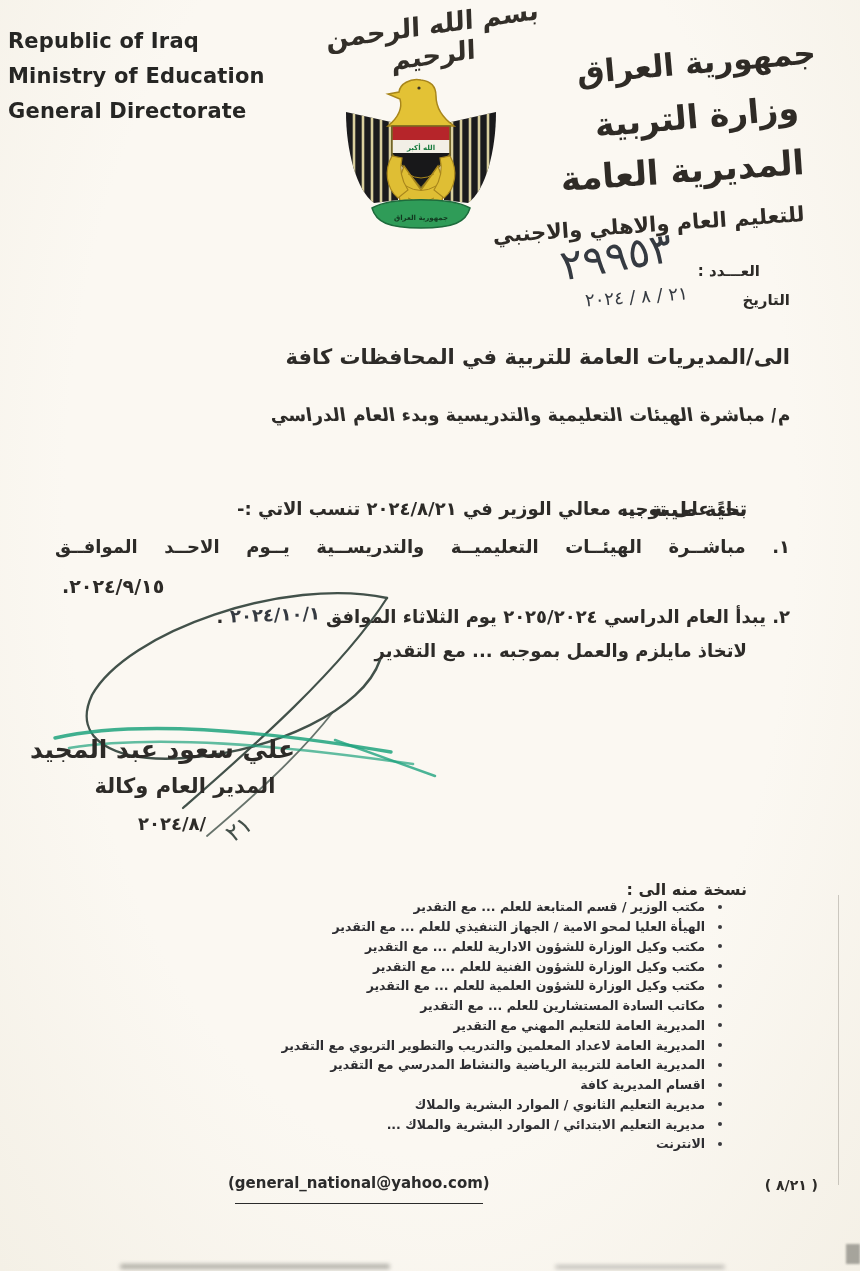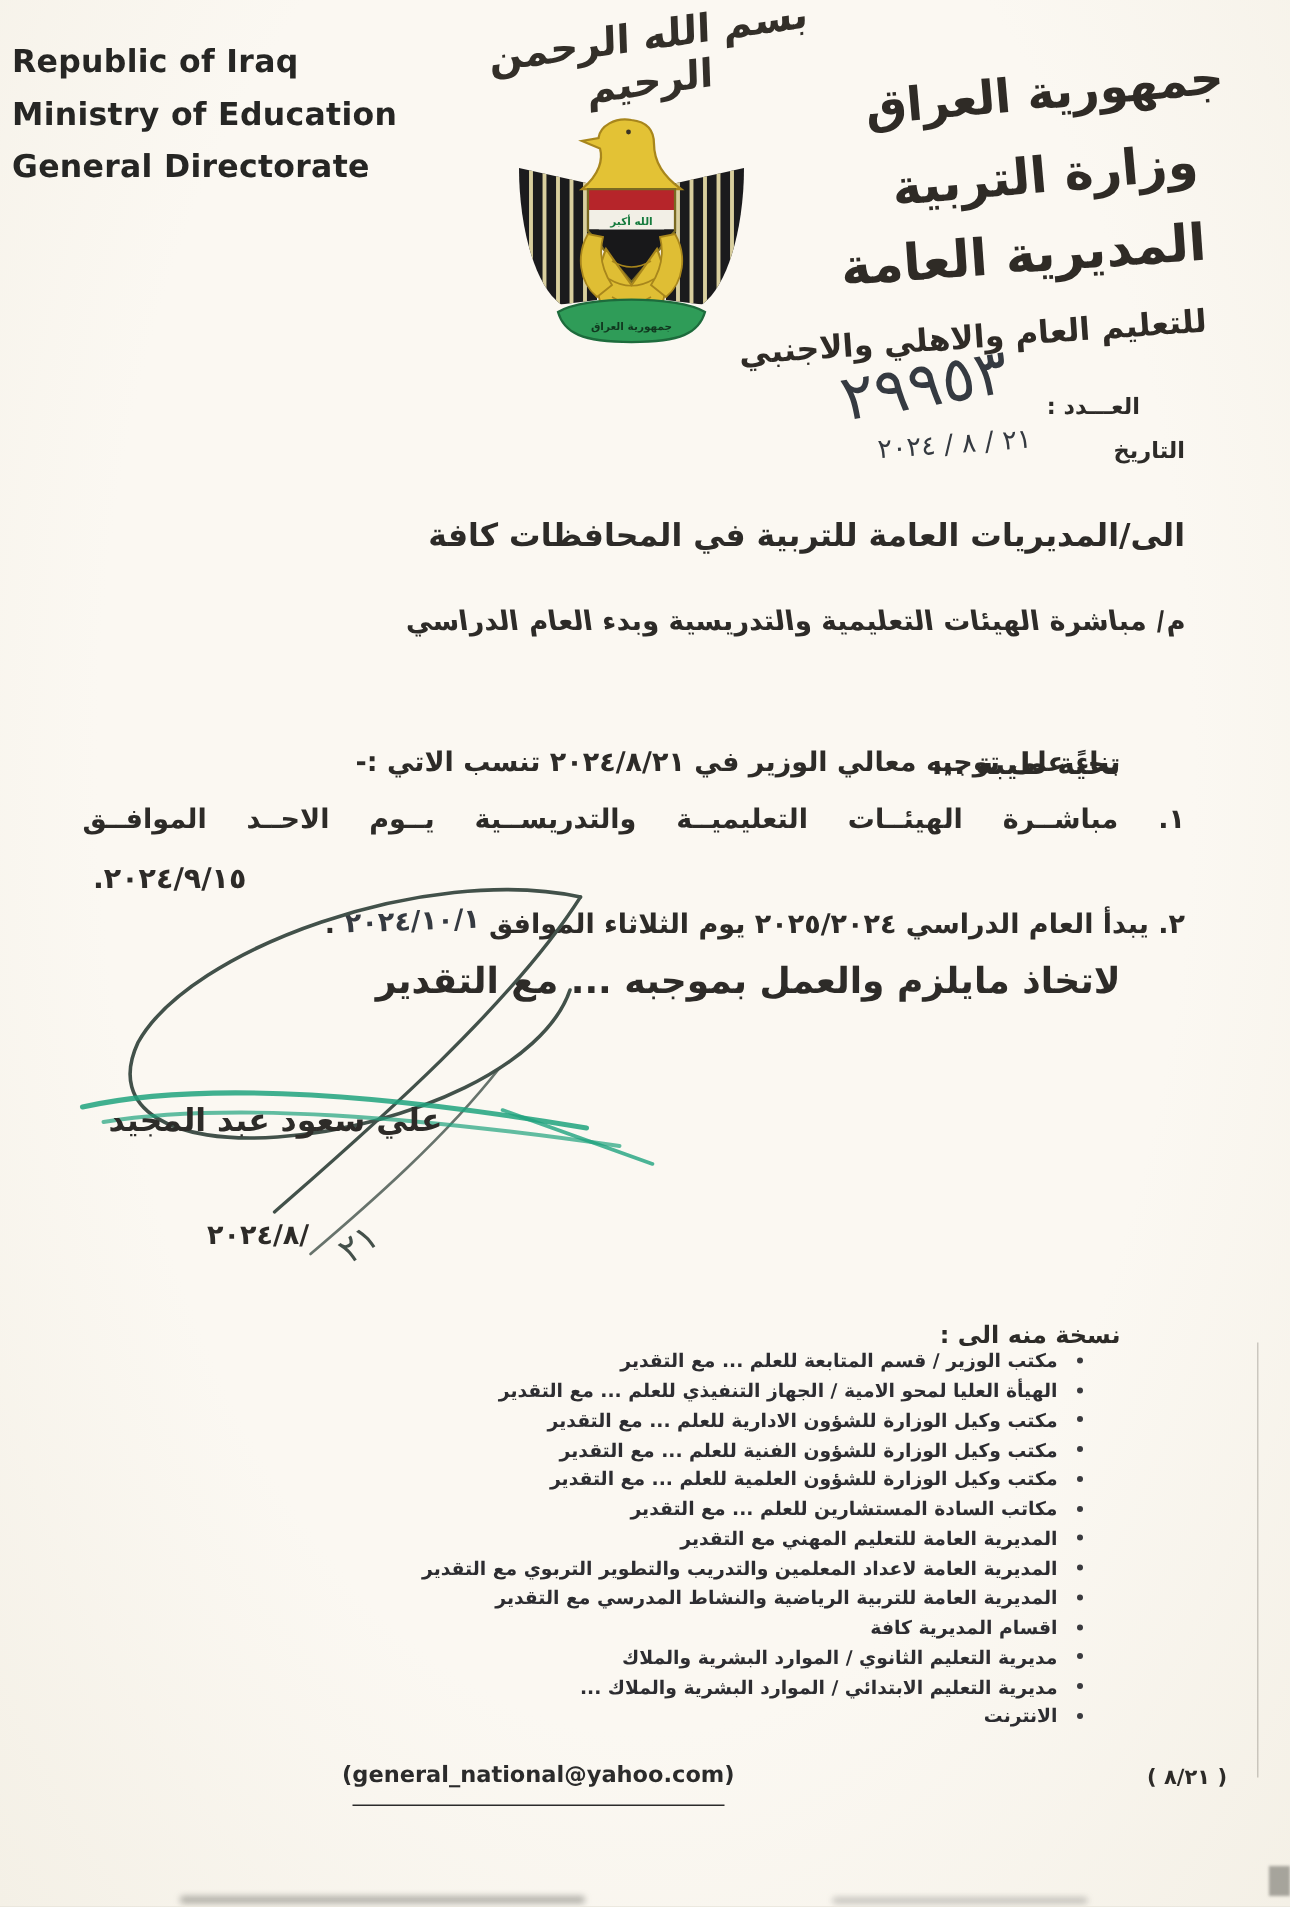--- a/index.html
+++ b/index.html
@@ -138,34 +138,35 @@
   <div class="abs ar justify-line" style="right:70px;left:55px;top:536px;font-size:18px;white-space:normal;">١. مباشــرة الهيئــات التعليميــة والتدريســية يــوم الاحــد الموافــق</div>
 
   <div class="abs ar" style="left:62px;top:575px;font-size:19px;">٢٠٢٤/٩/١٥.</div>
 
   <div class="abs ar" style="right:70px;top:606px;font-size:18px;">
     <span>٢. يبدأ العام الدراسي ٢٠٢٥/٢٠٢٤ يوم الثلاثاء الموافق</span>
     <span class="hand" dir="ltr" style="display:inline-block;transform:rotate(-2deg) translateY(-2px);font-weight:700;">٢٠٢٤/١٠/١</span>
     <span>.</span>
   </div>
 
-  <div class="abs ar" style="right:113px;top:640px;font-size:24px;">لاتخاذ مايلزم والعمل بموجبه ... مع التقدير</div>
+  <div class="abs ar" style="right:113px;top:640px;font-size:18px;">لاتخاذ مايلزم والعمل بموجبه ... مع التقدير</div>
 
   <svg class="abs" style="left:35px;top:590px;" width="430" height="270" viewBox="0 0 430 270">
     <g fill="none" stroke-linecap="round">
       <path d="M352,8 C250,-14 92,42 57,105 C36,150 80,173 150,168 C240,161 328,120 345,70" stroke="#42514a" stroke-width="2.4"></path>
       <path d="M352,8 C305,82 205,168 148,218" stroke="#42514a" stroke-width="2.2"></path>
       <path d="M298,122 C262,168 212,212 172,246" stroke="#42514a" stroke-width="1.8" opacity=".8"></path>
       <path d="M20,148 C100,130 225,140 356,162" stroke="#1fa37e" stroke-width="3.4" opacity=".85"></path>
       <path d="M34,158 C120,144 245,155 378,174" stroke="#1fa37e" stroke-width="2.6" opacity=".7"></path>
       <path d="M300,150 L400,186" stroke="#1fa37e" stroke-width="2.4" opacity=".8"></path>
     </g>
   </svg>
 
-  <div class="abs ar" style="left:75px;top:735px;width:220px;text-align:center;font-size:21px;">علي سعود عبد المجيد</div>
+  <div class="abs ar" style="left:75px;top:735px;width:220px;text-align:center;font-size:25px;">علي سعود عبد المجيد</div>
+  <div class="abs ar" style="left:75px;top:774px;width:220px;text-align:center;font-size:21px;">المدير العام وكالة</div>
   <div class="abs ar ltr" style="left:138px;top:813px;font-size:18px;">٢٠٢٤/٨/</div>
   <div class="abs hand" style="left:226px;top:815px;font-size:24px;transform:rotate(-35deg);color:#44504a;">٢١</div>
 
   <div class="abs ar" style="right:113px;top:880px;font-size:16px;">نسخة منه الى :</div>
 
   <div class="abs" style="right:138px;top:897px;direction:rtl;">
     <div class="drow">
         <span class="bullet-dot" style="margin-left:13px;"></span>
         <span class="txt ar">مكتب الوزير / قسم المتابعة للعلم ... مع التقدير</span>
       </div>

